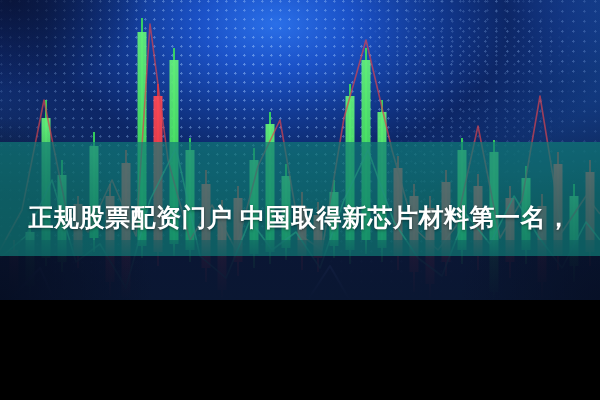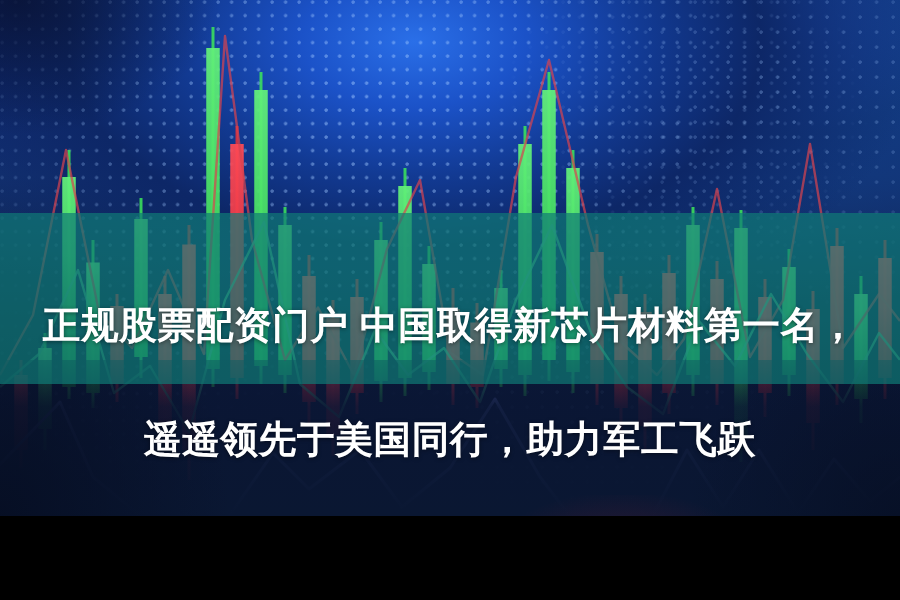--- a/index.html
+++ b/index.html
@@ -3,21 +3,21 @@
 <meta charset="utf-8">
 <style>
   html, body {
     margin: 0;
     padding: 0;
     background: #000;
   }
   #stage {
     position: relative;
     width: 600px;
-    height: 344px;
+    height: 300px;
     overflow: hidden;
     font-family: "Liberation Sans", "DejaVu Sans", sans-serif;
     background: #0a1330;
   }
 
   
   .bg-base {
     position: absolute;
     inset: 0;
     background:
@@ -218,16 +218,15 @@
   </svg>
 
   <div class="bg-dark-bottom"></div>
   <div class="bg-red-glow"></div>
   <div class="bg-corner-dark"></div>
 
   <div class="band"></div>
 
   <div class="headline">
     <div>正规股票配资门户 中国取得新芯片材料第一名，</div>
-    <div>遥遥领先于美国同行，助力军工飞跃</div>
   </div>
 
 </div>
 
 </body></html>

